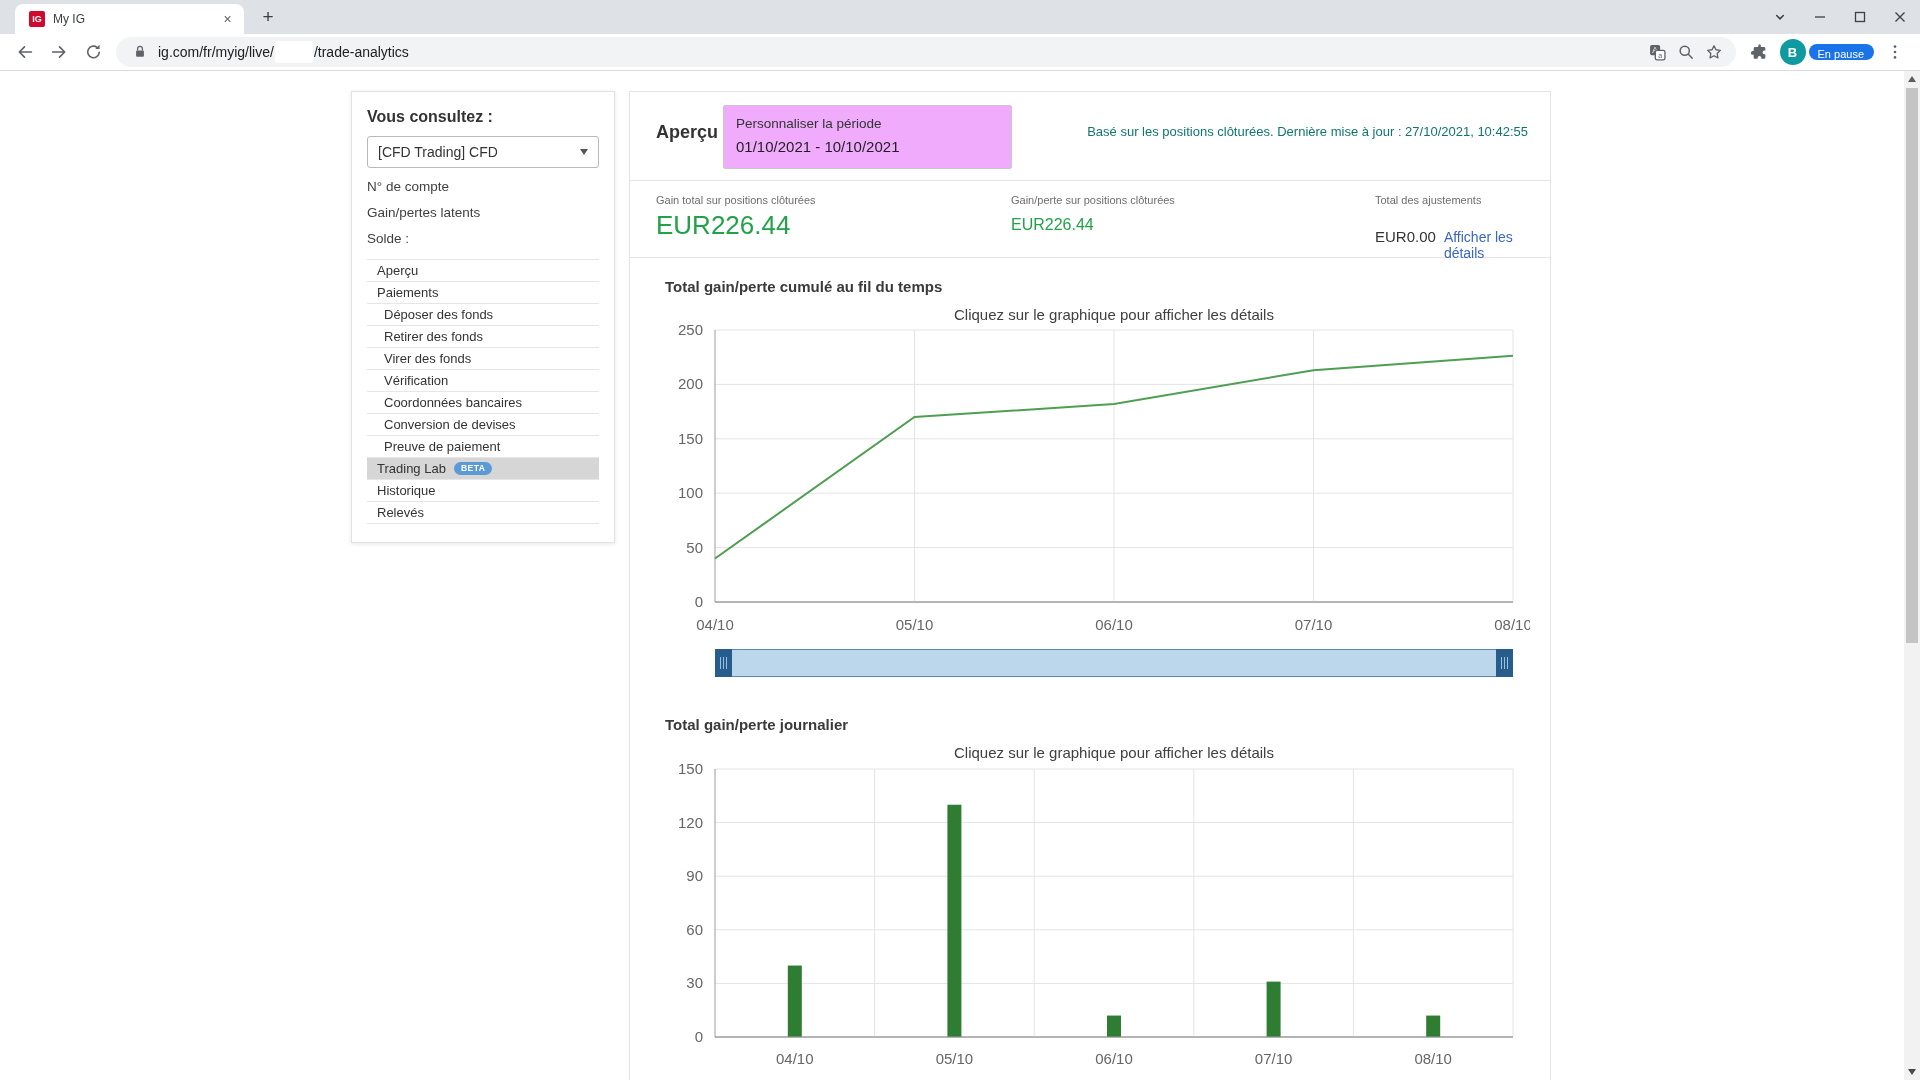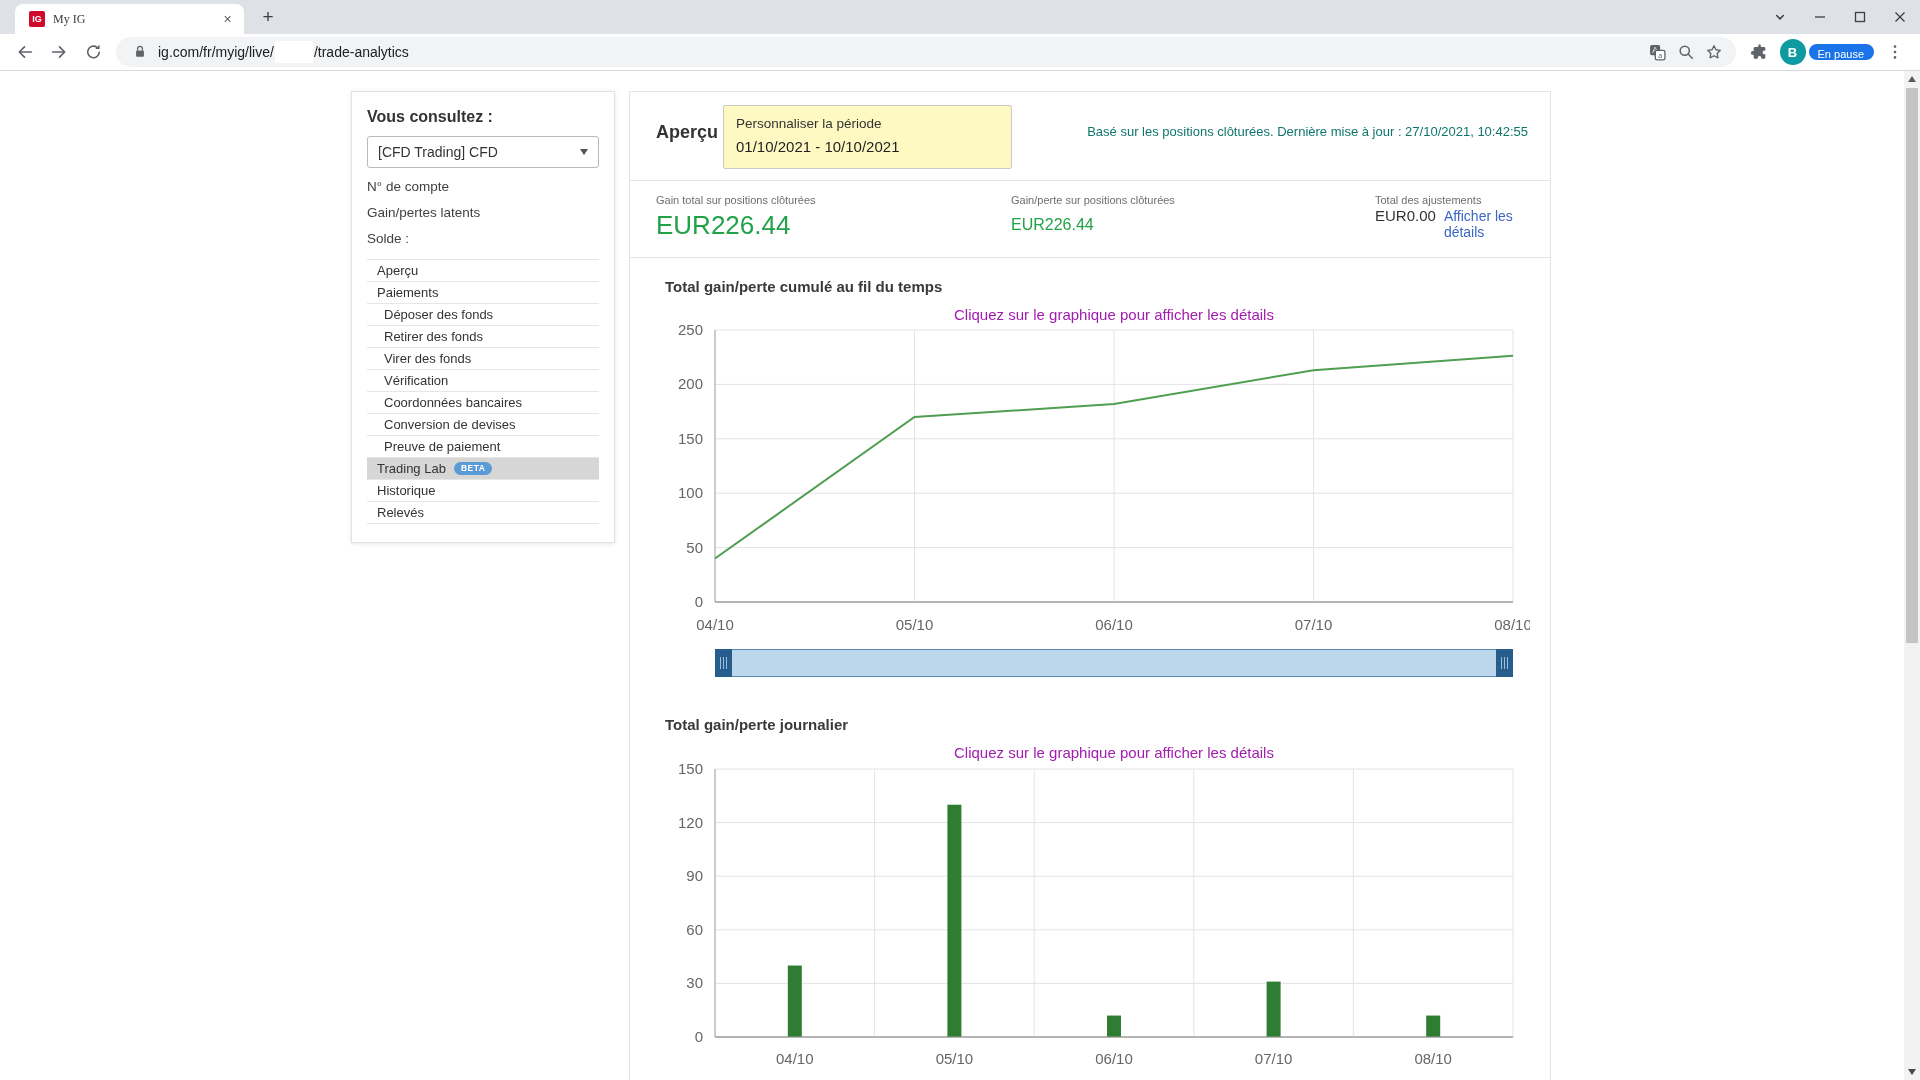--- a/index.html
+++ b/index.html
@@ -6,21 +6,21 @@
   html, body { width: 1920px; height: 1080px; overflow: hidden; }
   body { font-family: "Liberation Sans", "DejaVu Sans", sans-serif; background: #fff; }
   .screen { position: relative; width: 1920px; height: 1080px; overflow: hidden; background: #fff; }
 
   
   .tabstrip { position: relative; height: 34px; background: #dee1e6; }
   .tab { position: absolute; left: 15px; bottom: 0; width: 229px; height: 30px; background: #fff;
          border-radius: 8px 8px 0 0; display: flex; align-items: center; padding: 0 8px 0 14px; }
   .favicon { width: 16px; height: 16px; background: #cf0a2c; color: #fff; font-size: 9px; font-weight: bold;
              display: flex; align-items: center; justify-content: center; border-radius: 2px; flex: none; }
-  .tab-title { font-size: 12px; color: #3c4043; margin-left: 8px; flex: 1; white-space: nowrap; overflow: hidden; font-family: Liberation Serif, serif; }
+  .tab-title { font-size: 12px; color: #3c4043; margin-left: 8px; flex: 1; white-space: nowrap; overflow: hidden; }
   .tab-close { font-size: 14px; color: #5f6368; width: 17px; height: 17px; line-height: 16px; text-align: center;
                border-radius: 50%; flex: none; }
   .newtab { position: absolute; left: 252px; bottom: 1px; width: 32px; height: 32px; font-size: 19px; color: #3c4043;
             display: flex; align-items: center; justify-content: center; }
   .win-controls { position: absolute; right: 0; top: 0; height: 34px; display: flex; }
   .wc { width: 40px; height: 34px; display: flex; align-items: center; justify-content: center; }
 
   .toolbar { height: 37px; background: #fff; display: flex; align-items: center; padding: 0 8px;
              border-bottom: 1px solid #d8dade; }
   .navbtn { width: 34px; height: 32px; border-radius: 50%; display: flex; align-items: center; justify-content: center; flex: none; }
@@ -55,36 +55,36 @@
   .menu-row.active { background: #d6d6d6; }
   .beta-badge { background: #5b9bd5; color: #fff; font-size: 8.5px; font-weight: bold; letter-spacing: .5px;
                 border-radius: 8px; padding: 2px 7px; margin-left: 8px; line-height: 1; }
 
   
   .main-card { position: absolute; left: 629px; top: 20px; width: 922px; height: 1000px; background: #fff;
                border: 1px solid #e4e4e4; }
   .m-header { position: relative; height: 89px; border-bottom: 1px solid #e4e4e4; }
   .m-title { position: absolute; left: 26px; top: 30px; font-size: 18px; font-weight: bold; color: #333; }
   .period-box { position: absolute; left: 93px; top: 13px; width: 289px; height: 64px; border: 1px solid #c9c9c9;
-                border-radius: 2px; background: #fef9c3; padding: 10px 12px; }
+                border-radius: 2px; background: #f0abfc; padding: 10px 12px; }
   .period-label { font-size: 13.5px; color: #333; }
   .period-value { font-size: 15px; color: #1f1f1f; margin-top: 7px; }
   .update-note { position: absolute; right: 22px; top: 32px; font-size: 13px; color: #0f766e; }
 
   .m-summary { position: relative; height: 77px; border-bottom: 1px solid #e4e4e4; }
   .sum-col { position: absolute; top: 13px; }
   .sum-label { font-size: 11px; color: #6e6e6e; }
   .sum-value-big { font-size: 26px; color: #21a249; margin-top: 4px; font-weight: 500; }
   .sum-value-mid { font-size: 16px; color: #21a249; margin-top: 10px; }
-  .sum-value-row { margin-top: 1px; font-size: 15px; color: #333; display: flex; align-items: baseline; }
+  .sum-value-row { margin-top: 22px; font-size: 15px; color: #333; display: flex; align-items: baseline; }
   .sum-link { font-size: 14px; color: #3b66c4; margin-left: 8px; }
 
   .m-charts { position: relative; height: 830px; }
   .chart-title { position: absolute; left: 35px; font-size: 15px; font-weight: bold; color: #3a3a3a; }
-  .chart-sub { position: absolute; left: 85px; width: 798px; text-align: center; font-size: 15px; color: #a21caf; }
+  .chart-sub { position: absolute; left: 85px; width: 798px; text-align: center; font-size: 15px; color: #404040; }
   svg.chart { position: absolute; left: 20px; width: 880px; height: 320px; }
   svg.chart text { font-family: "Liberation Sans", "DejaVu Sans", sans-serif; }
 
   .slider { position: absolute; left: 85px; top: 391px; width: 798px; height: 28px; background: #bcd6eb;
             border: 1px solid #5c87b2; }
   .slider-handle { position: absolute; top: -1px; width: 17px; height: 28px; background: #275d8d;
                    display: flex; align-items: center; justify-content: center; gap: 2px; }
   .slider-handle.left { left: -1px; }
   .slider-handle.right { right: -1px; }
   .slider-handle i { display: block; width: 1px; height: 12px; background: #9cc0dd; }

